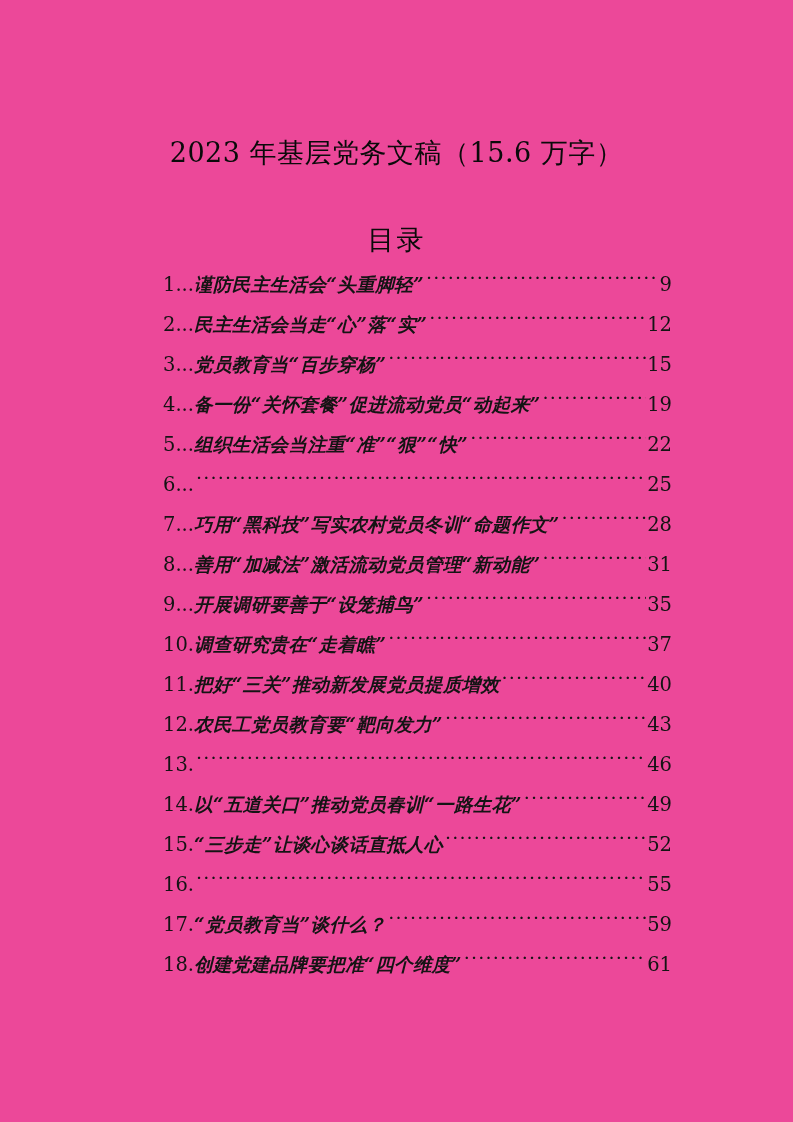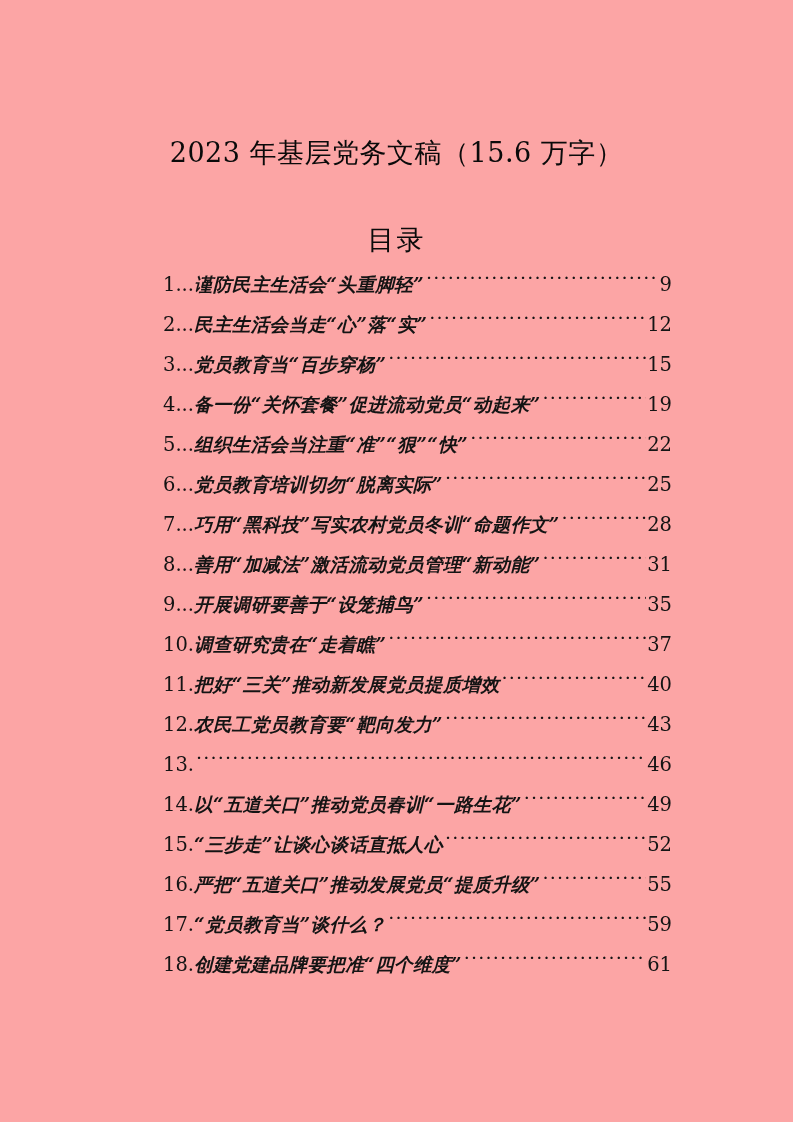--- a/index.html
+++ b/index.html
@@ -5,21 +5,21 @@
   html, body {
     margin: 0;
     padding: 0;
     background: #ffffff;
   }
 
   #page {
     position: relative;
     width: 793px;
     height: 1122px;
-    background: #fca5a5;
+    background: #ec4899;
     overflow: hidden;
     font-family: "DejaVu Serif", "Liberation Serif", serif;
     color: #000000;
     -webkit-font-smoothing: antialiased;
   }
 
   
   .title-block {
     position: absolute;
     left: 0;
@@ -150,21 +150,20 @@
         <span class="toc-page">19</span>
       </div>
       <div class="toc-entry">
         <span class="toc-num">5...</span>
         <span class="toc-text">组织生活会当注重“准”“狠”“快”</span>
         <span class="toc-leader"></span>
         <span class="toc-page">22</span>
       </div>
       <div class="toc-entry">
         <span class="toc-num">6...</span>
-        <span class="toc-text">党员教育培训切勿“脱离实际”</span>
         <span class="toc-leader"></span>
         <span class="toc-page">25</span>
       </div>
       <div class="toc-entry">
         <span class="toc-num">7...</span>
         <span class="toc-text">巧用“黑科技”写实农村党员冬训“命题作文”</span>
         <span class="toc-leader"></span>
         <span class="toc-page">28</span>
       </div>
       <div class="toc-entry">
@@ -209,21 +208,20 @@
         <span class="toc-page">49</span>
       </div>
       <div class="toc-entry">
         <span class="toc-num">15.</span>
         <span class="toc-text">“三步走”让谈心谈话直抵人心</span>
         <span class="toc-leader"></span>
         <span class="toc-page">52</span>
       </div>
       <div class="toc-entry">
         <span class="toc-num">16.</span>
-        <span class="toc-text">严把“五道关口”推动发展党员“提质升级”</span>
         <span class="toc-leader"></span>
         <span class="toc-page">55</span>
       </div>
       <div class="toc-entry">
         <span class="toc-num">17.</span>
         <span class="toc-text">“党员教育当”谈什么？ </span>
         <span class="toc-leader"></span>
         <span class="toc-page">59</span>
       </div>
       <div class="toc-entry">

